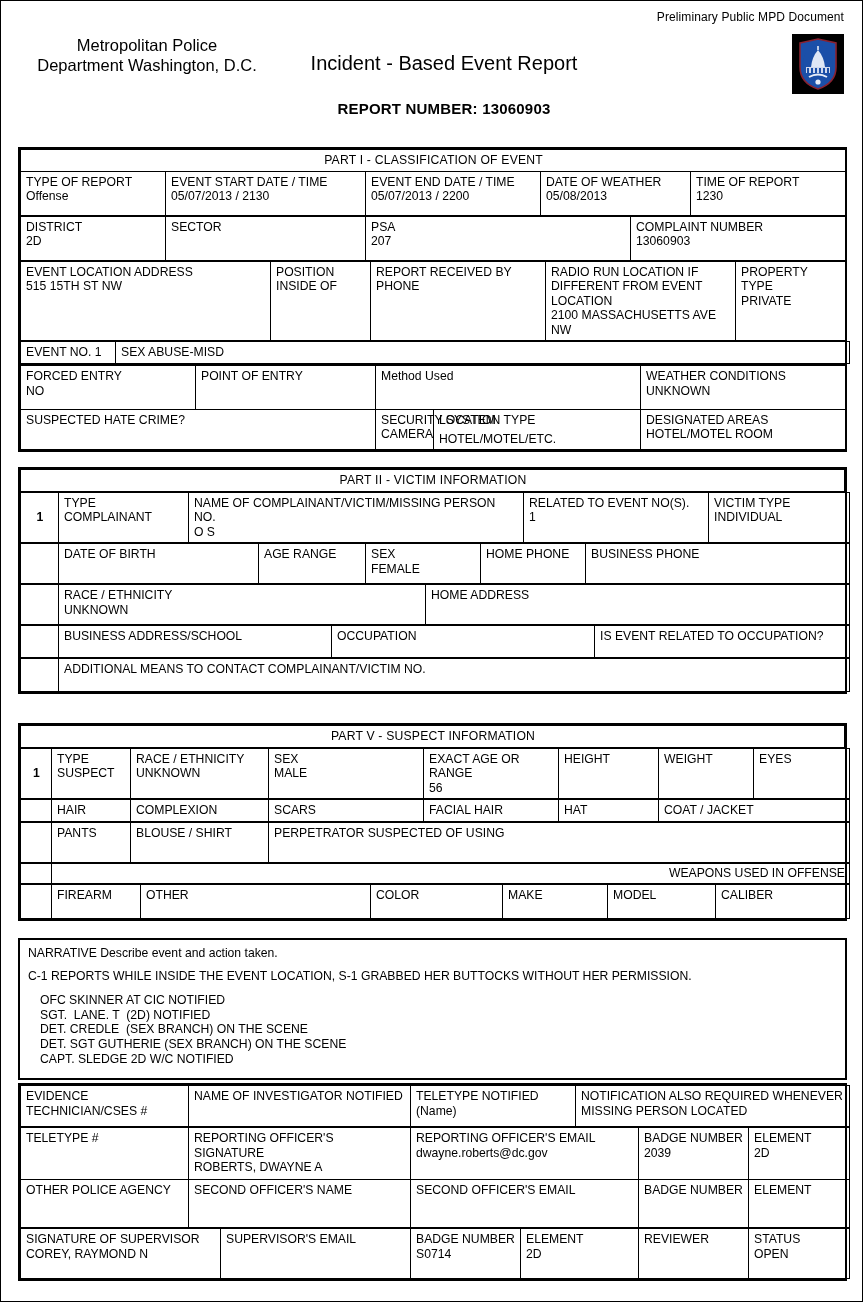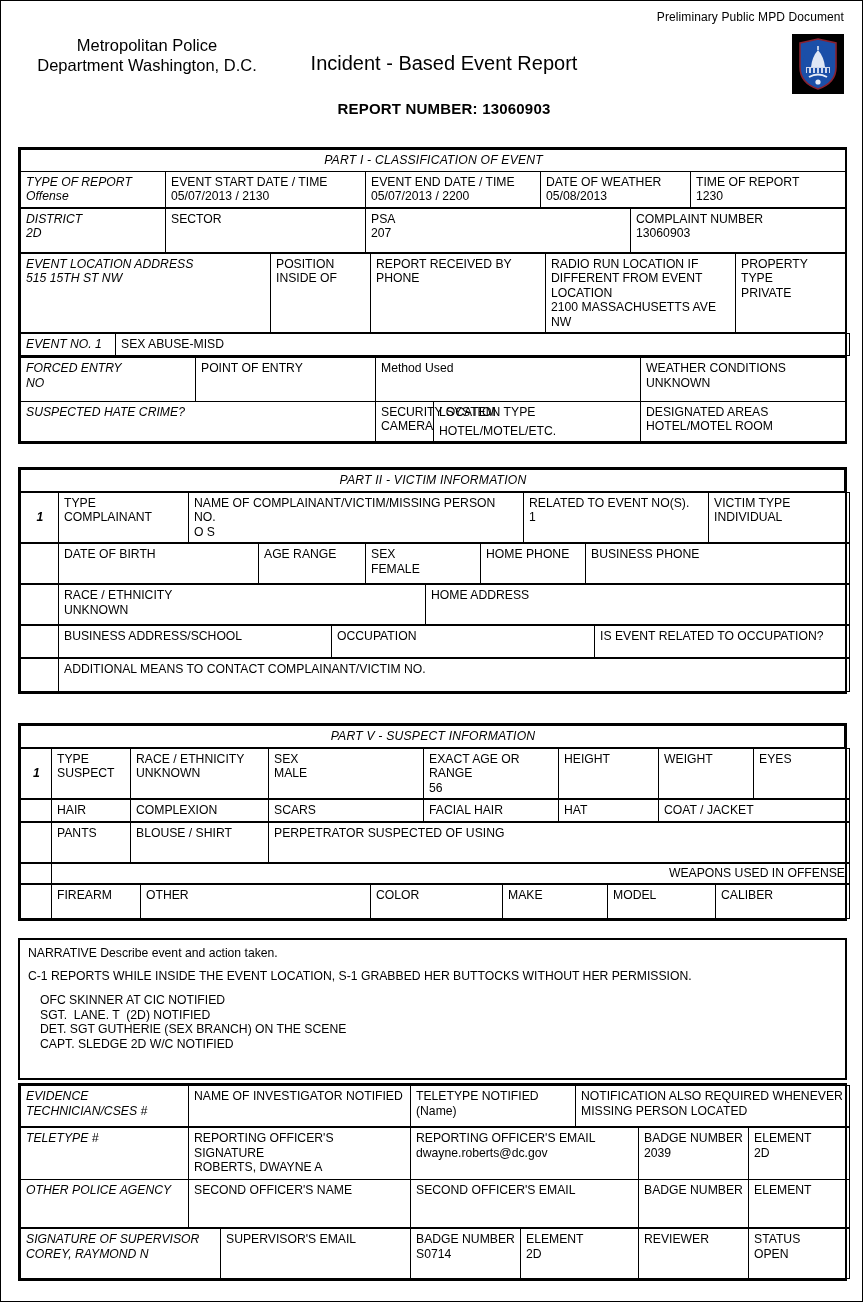--- a/index.html
+++ b/index.html
@@ -89,21 +89,21 @@
   }
   table.grid td {
     border: 1px solid #000000;
     vertical-align: top;
     padding: 3px 4px 3px 5px;
     font-size: 12.2px;
     line-height: 14.5px;
     box-sizing: border-box;
     overflow: hidden;
   }
-  td.nol { border-left: none; font-style: italic; }
+  td.nol { border-left: none; }
   td.nor { border-right: none; }
   td.not { border-top: none; }
   td.nob { border-bottom: none; }
 
   .part-title {
     text-align: center;
     font-size: 14.5px;
     line-height: 17px;
     padding: 3px 0 4px 0;
     letter-spacing: 0.2px;
@@ -171,21 +171,21 @@
         <col style="width:145px">
           <col style="width:200px">
           <col style="width:175px">
           <col style="width:150px">
           <col style="width:155px">
       </colgroup>
       <tbody>
           <tr>
         <td colspan="5" class="part-title nol nor not">PART I - CLASSIFICATION OF EVENT</td>
       </tr>
-      <tr style="height:36px">
+      <tr style="height:44px">
         <td class="nol">
           <div class="cellflex">
                 <span class="lbl">TYPE OF REPORT</span>
                 <span class="val">Offense</span>
               </div>
         </td>
         <td>
           <div class="cellflex">
                 <span class="lbl">EVENT START DATE / TIME</span>
                 <span class="val">05/07/2013 / 2130</span>
@@ -691,20 +691,21 @@
       </table>
   </div>
 
   <div class="block" style="left:17px; top:937px; width:829px; height:142px;">
     <div class="narr">
       <p class="n-head">NARRATIVE Describe event and action taken.</p>
       <p class="n-body">C-1 REPORTS WHILE INSIDE THE EVENT LOCATION, S-1 GRABBED HER BUTTOCKS WITHOUT HER PERMISSION.</p>
       <div class="n-list">
         <div>OFC SKINNER AT CIC NOTIFIED</div>
         <div>SGT.  LANE. T  (2D) NOTIFIED</div>
+        <div>DET. CREDLE  (SEX BRANCH) ON THE SCENE</div>
         <div>DET. SGT GUTHERIE (SEX BRANCH) ON THE SCENE</div>
         <div>CAPT. SLEDGE 2D W/C NOTIFIED</div>
       </div>
     </div>
   </div>
 
   <div class="block" style="left:17px; top:1082px; width:829px;">
     <table class="grid">
       <colgroup>
           <col style="width:168px">

